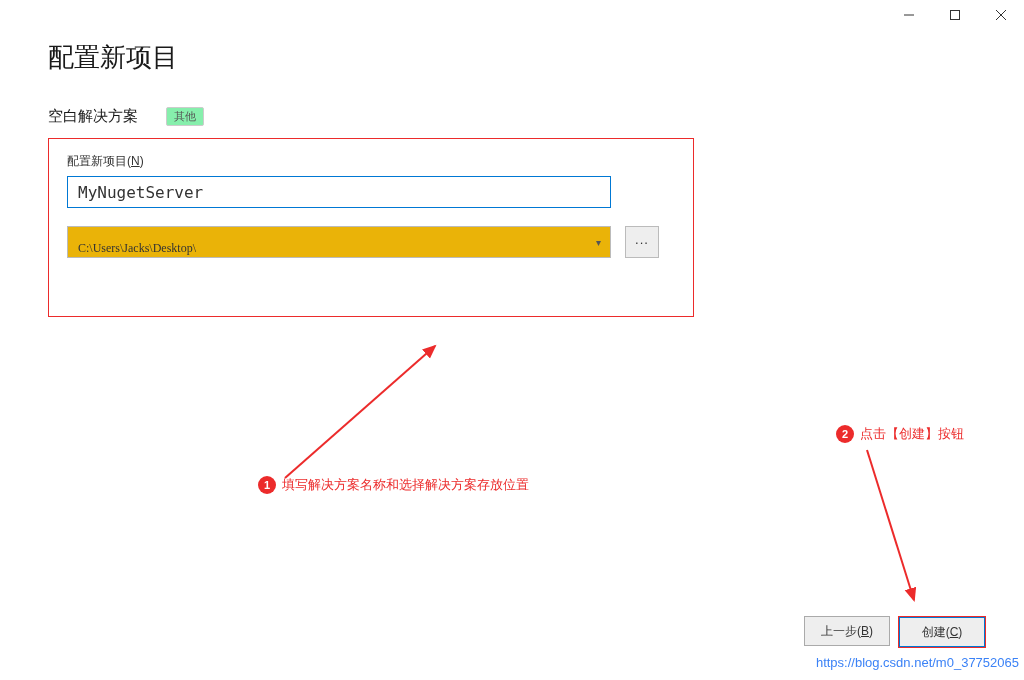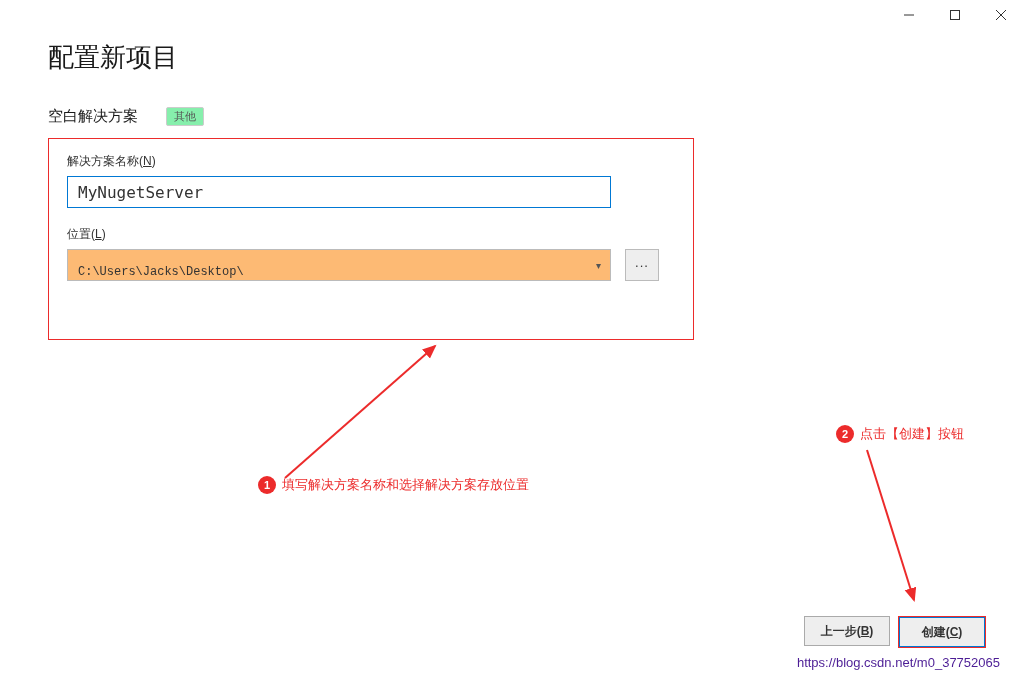--- a/index.html
+++ b/index.html
@@ -86,24 +86,24 @@
     }
     .select-wrap {
       position: relative;
       width: 544px;
     }
     .select-input {
       width: 100%;
       height: 32px;
       border: 1px solid #bbb;
       padding: 13px 28px 0 10px;
-      font-family: Liberation Mono, monospace;
+      font-family: Liberation Serif, serif;
       font-size: 12px;
       color: #333;
-      background: #fdba74;
+      background: #eab308;
       outline: none;
     }
     .chevron {
       position: absolute;
       right: 10px;
       top: 50%;
       transform: translateY(-50%);
       pointer-events: none;
       font-size: 10px;
       color: #555;
@@ -154,34 +154,33 @@
       height: 30px;
       min-width: 86px;
       border: 1px solid #aaa;
       background: #eee;
       font-size: 12px;
       color: #333;
       padding: 0 10px;
       display: flex;
       align-items: center;
       justify-content: center;
-      font-weight: bold;
     }
     .footer-btn.primary {
       border: 1.5px solid #0078d4;
     }
     .create-highlight {
       border: 1.5px solid #ec2b2b;
       display: inline-flex;
     }
     .watermark {
       position: absolute;
       bottom: 10px;
-      right: 24px;
-      color: #4c1d95;
+      right: 5px;
+      color: #3b82f6;
       font-size: 13px;
       font-family: Arial, sans-serif;
     }
     svg.arrow {
       position: absolute;
       pointer-events: none;
     }
   </style>
 </head>
 <body>
@@ -208,27 +207,24 @@
 <div class="content">
   <h1 class="page-title">配置新项目</h1>
 
   <div class="subtitle-row">
     <span class="subtitle">空白解决方案</span>
     <span class="tag">其他</span>
   </div>
 
   <div class="form-box">
     <div class="field-label">
-      <span>解决方案名称(</span><span class="underline">N</span><span>)</span>
+      <span>配置新项目(</span><span class="underline">N</span><span>)</span>
     </div>
     <input class="text-input" type="text" value="MyNugetServer" style="">
 
-    <div class="field-label">
-      <span>位置(</span><span class="underline">L</span><span>)</span>
-    </div>
     <div class="loc-row">
       <div class="select-wrap">
         <input class="select-input" type="text" value="C:\Users\Jacks\Desktop\" style="">
         <span class="chevron">▾</span>
       </div>
       <button class="browse-btn">...</button>
     </div>
   </div>
 </div>
 

